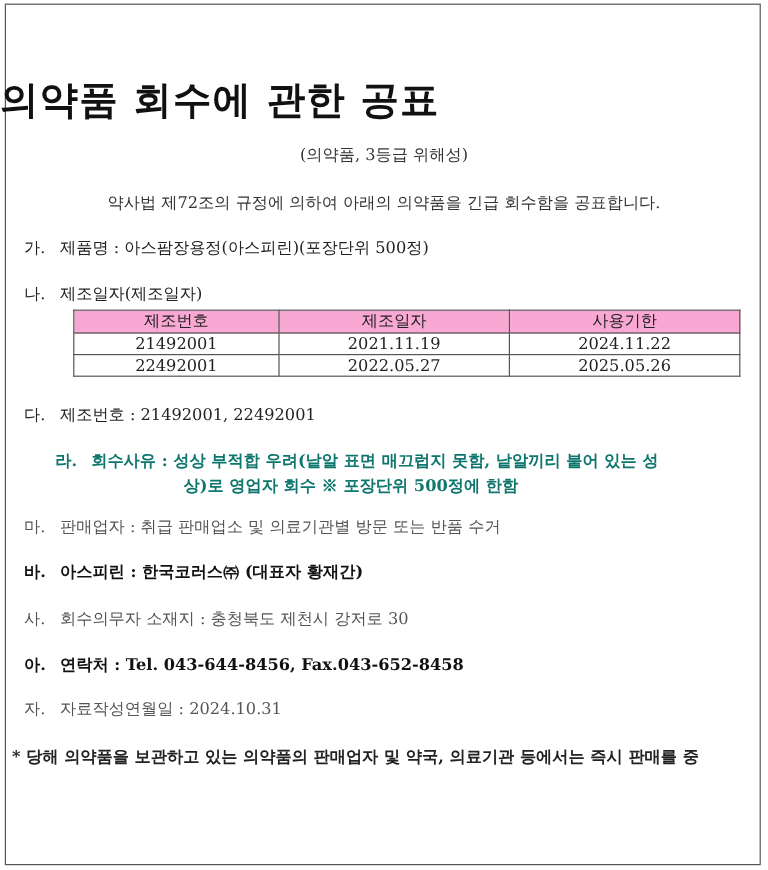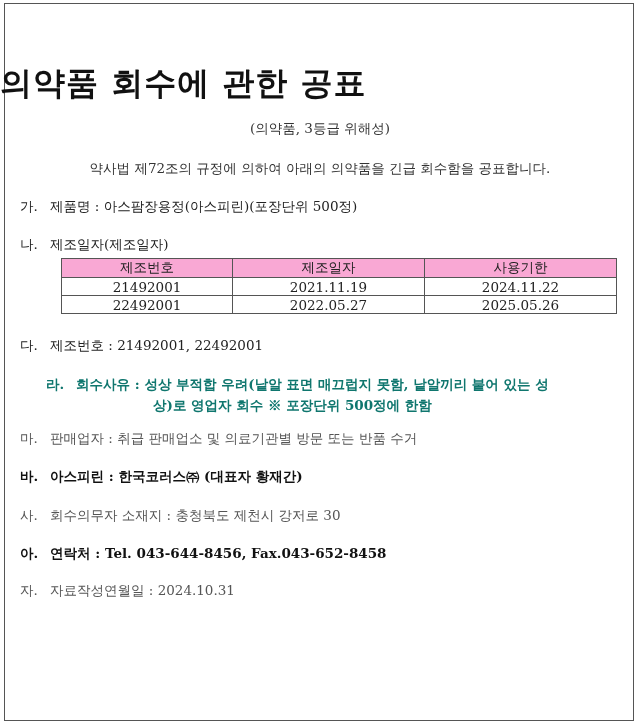--- a/index.html
+++ b/index.html
@@ -88,13 +88,14 @@
 
 <div class="item bold" style="top:545px;">
   <span class="lbl">아.</span><span>연락처 : Tel. 043-644-8456, Fax.043-652-8458</span>
 </div>
 
 <div class="item light" style="top:582px;">
   <span class="lbl">자.</span><span>자료작성연월일 : 2024.10.31</span>
 </div>
 
 <div class="note">
+  <div><span>*</span> <span>당해 의약품을 보관하고 있는 의약품의 판매업자 및 약국, 의료기관 등에서는 즉시 판매를 중</span></div>
 </div>
 
 </body></html>

